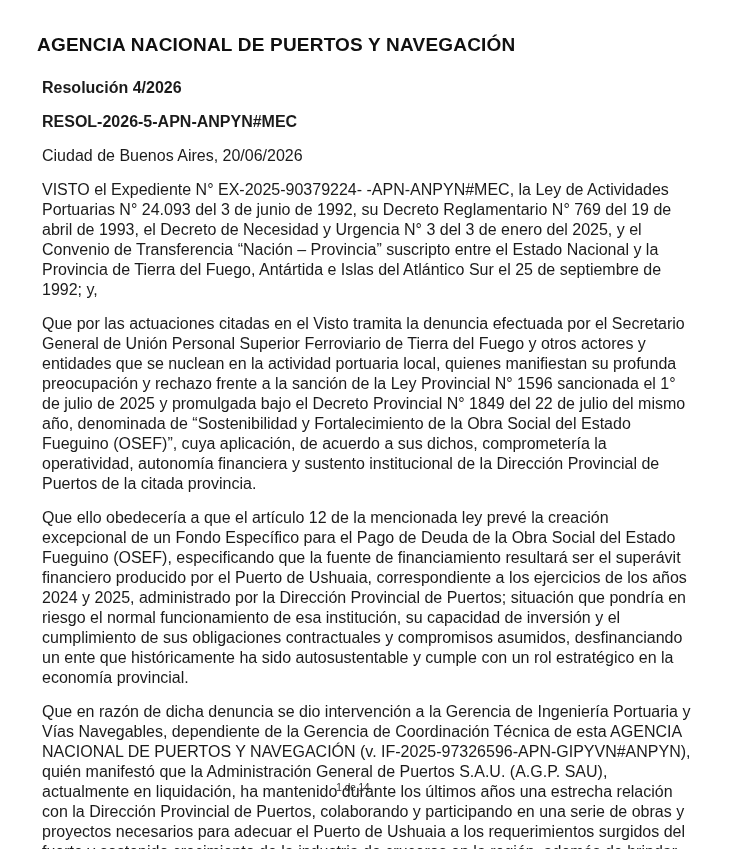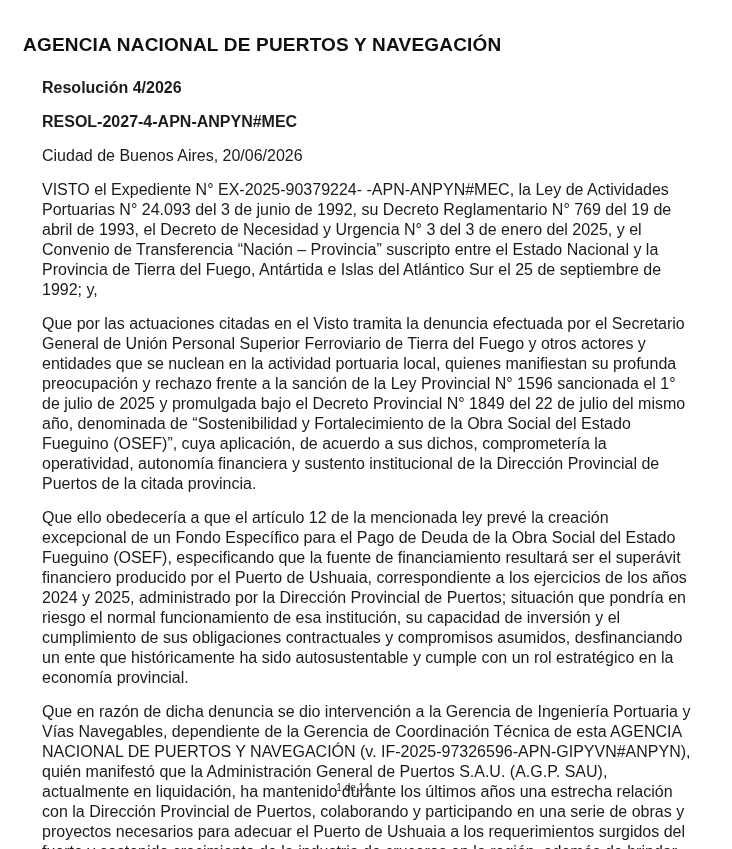--- a/index.html
+++ b/index.html
@@ -17,21 +17,21 @@
     padding-top: 33px;
     font-family: "Liberation Sans", sans-serif;
     color: #1b1b1b;
   }
   .agency-title {
     font-size: 19px;
     font-weight: 700;
     line-height: 24px;
     letter-spacing: 0.2px;
     color: #101010;
-    margin: 0 0 21px 23px;
+    margin: 0 0 21px 37px;
   }
   .content {
     margin-left: 42px;
     width: 650px;
     font-size: 16px;
     line-height: 20px;
   }
   .content p {
     margin: 0 0 14px 0;
     text-align: left;
@@ -54,21 +54,21 @@
 <body>
 
 <div class="page">
 
   <h1 class="agency-title">AGENCIA NACIONAL DE PUERTOS Y NAVEGACIÓN</h1>
 
   <div class="content">
 
     <p class="bold">Resolución 4/2026</p>
 
-    <p class="bold">RESOL-2027-4-APN-ANPYN#MEC</p>
+    <p class="bold">RESOL-2026-5-APN-ANPYN#MEC</p>
 
     <p>Ciudad de Buenos Aires, 20/06/2026</p>
 
     <p>VISTO el Expediente N° EX-2025-90379224- -APN-ANPYN#MEC, la Ley de Actividades Portuarias N° 24.093 del 3 de junio de 1992, su Decreto Reglamentario N° 769 del 19 de abril de 1993, el Decreto de Necesidad y Urgencia N° 3 del 3 de enero del 2025, y el Convenio de Transferencia “Nación – Provincia” suscripto entre el Estado Nacional y la Provincia de Tierra del Fuego, Antártida e Islas del Atlántico Sur el 25 de septiembre de 1992; y,</p>
 
 
     <p>Que por las actuaciones citadas en el Visto tramita la denuncia efectuada por el Secretario General de Unión Personal Superior Ferroviario de Tierra del Fuego y otros actores y entidades que se nuclean en la actividad portuaria local, quienes manifiestan su profunda preocupación y rechazo frente a la sanción de la Ley Provincial N° 1596 sancionada el 1° de julio de 2025 y promulgada bajo el Decreto Provincial N° 1849 del 22 de julio del mismo año, denominada de “Sostenibilidad y Fortalecimiento de la Obra Social del Estado Fueguino (OSEF)”, cuya aplicación, de acuerdo a sus dichos, comprometería la operatividad, autonomía financiera y sustento institucional de la Dirección Provincial de Puertos de la citada provincia.</p>
 
     <p>Que ello obedecería a que el artículo 12 de la mencionada ley prevé la creación excepcional de un Fondo Específico para el Pago de Deuda de la Obra Social del Estado Fueguino (OSEF), especificando que la fuente de financiamiento resultará ser el superávit financiero producido por el Puerto de Ushuaia, correspondiente a los ejercicios de los años 2024 y 2025, administrado por la Dirección Provincial de Puertos; situación que pondría en riesgo el normal funcionamiento de esa institución, su capacidad de inversión y el cumplimiento de sus obligaciones contractuales y compromisos asumidos, desfinanciando un ente que históricamente ha sido autosustentable y cumple con un rol estratégico en la economía provincial.</p>
 

